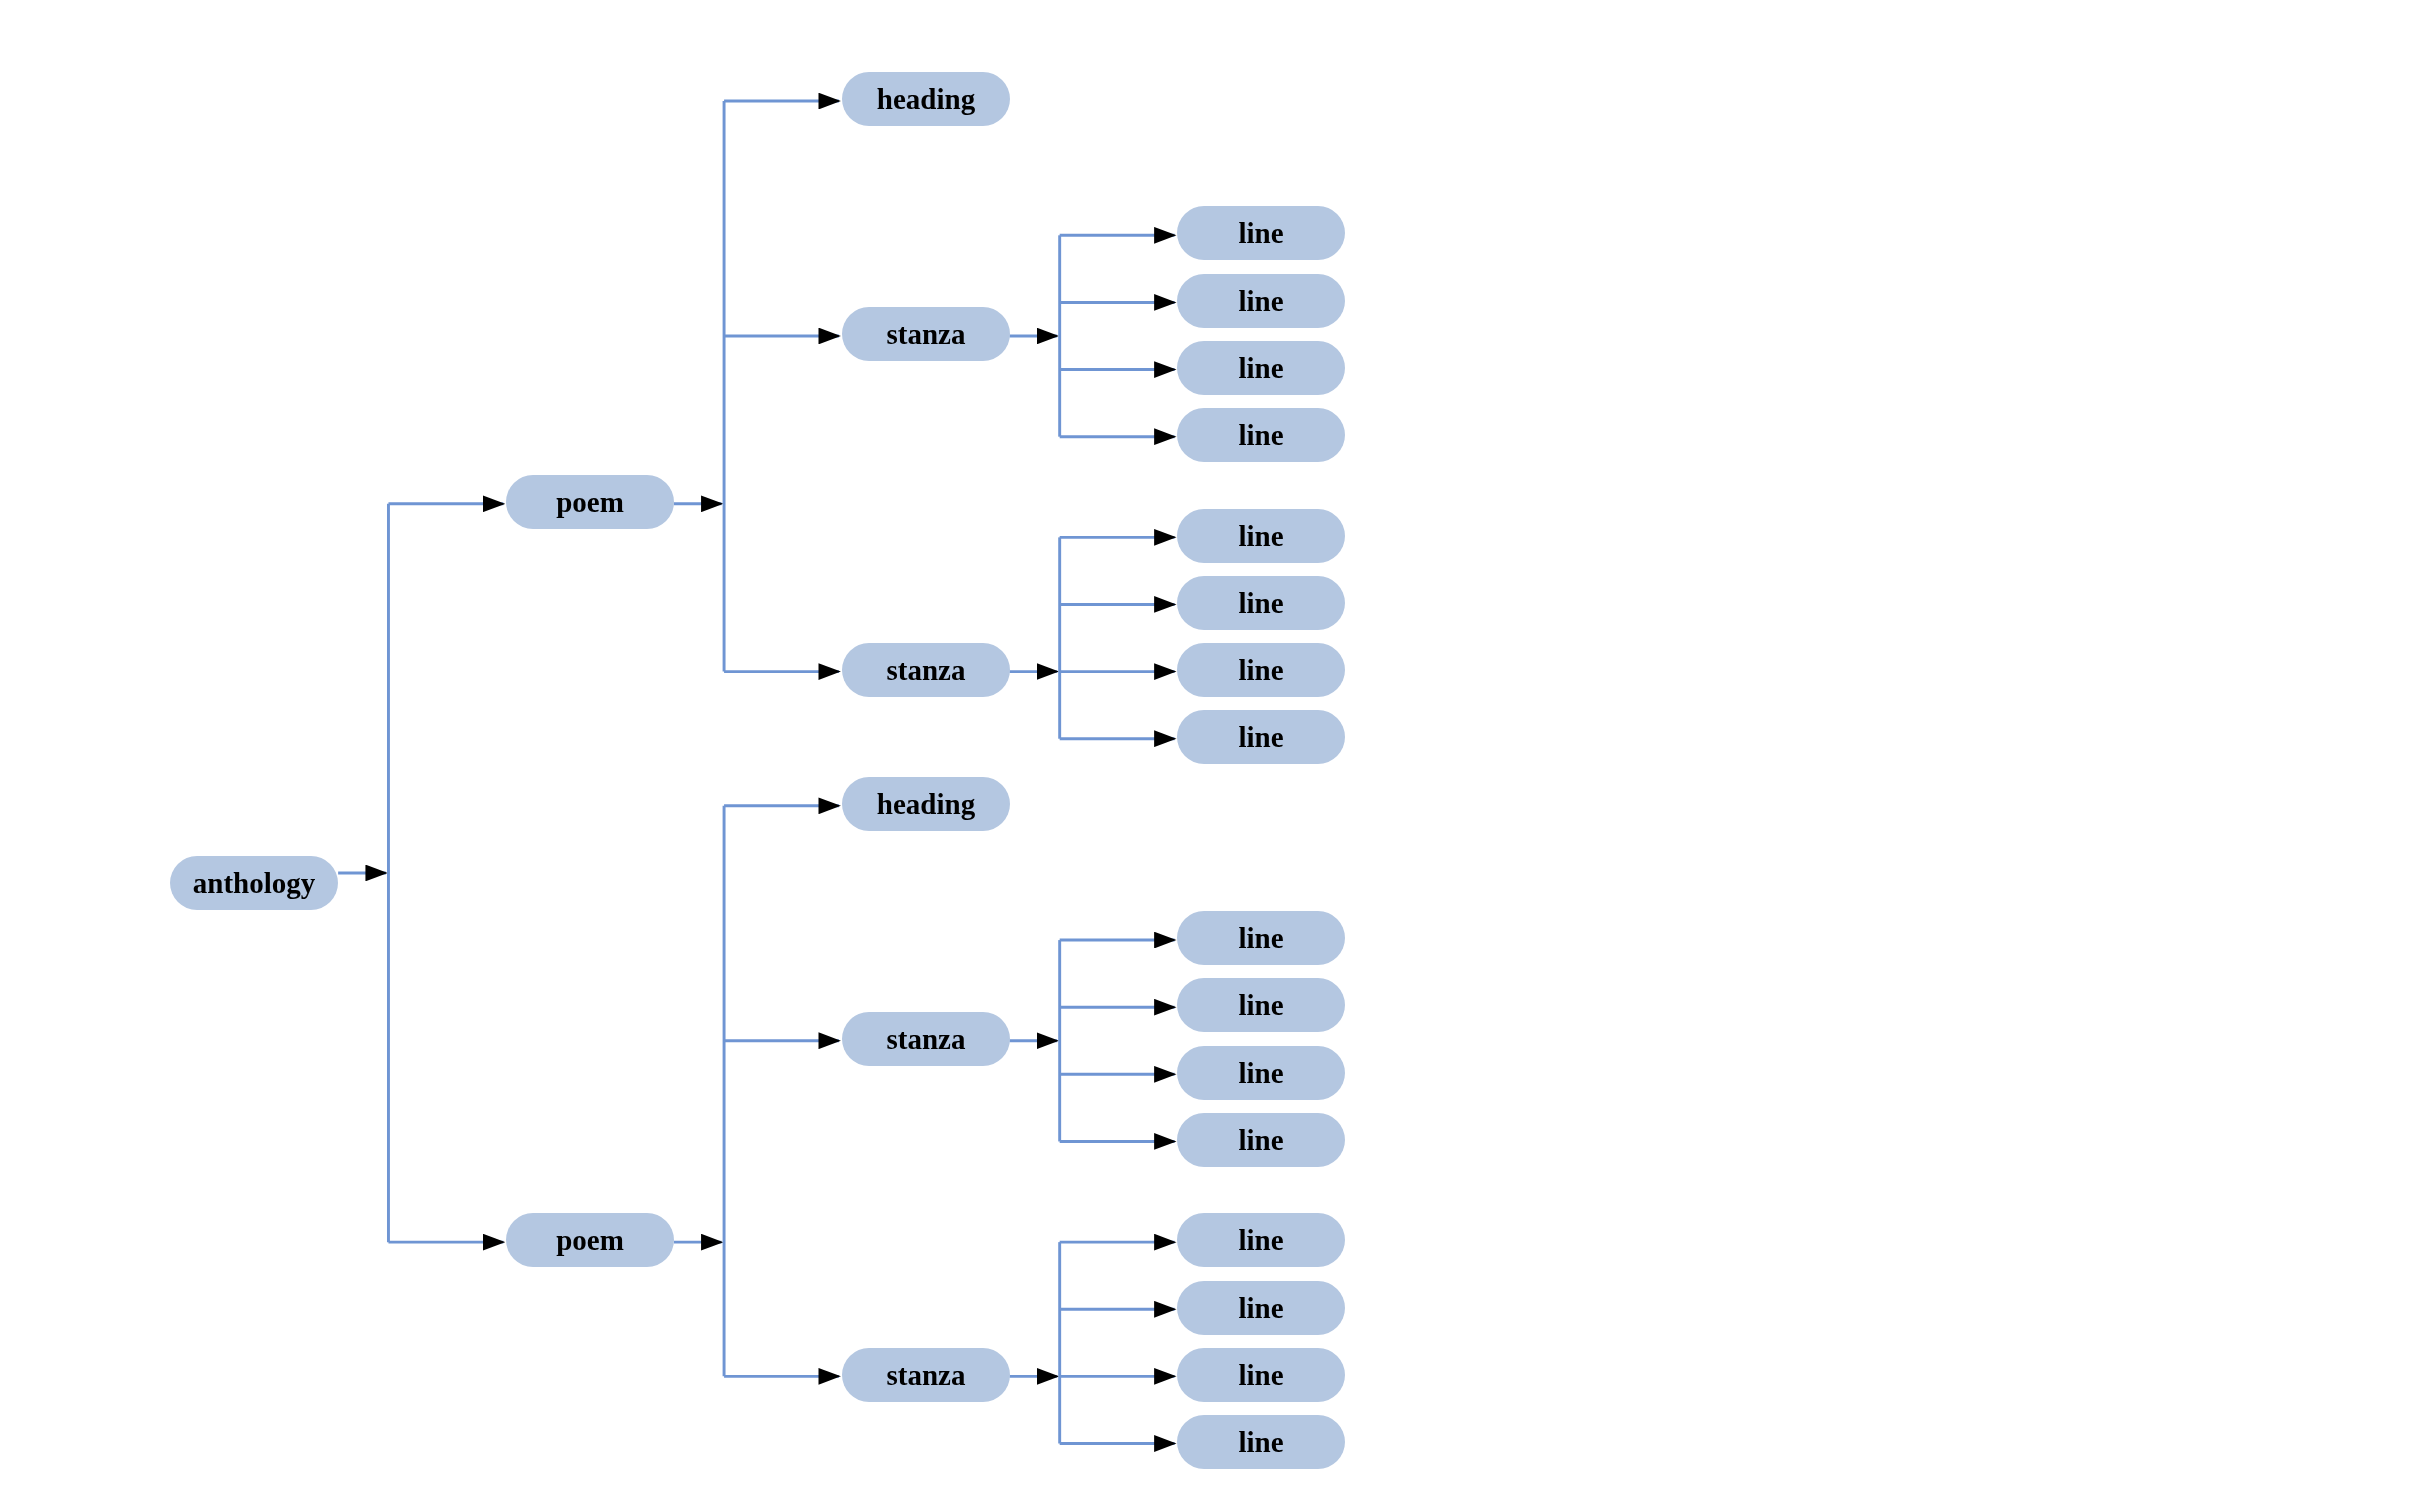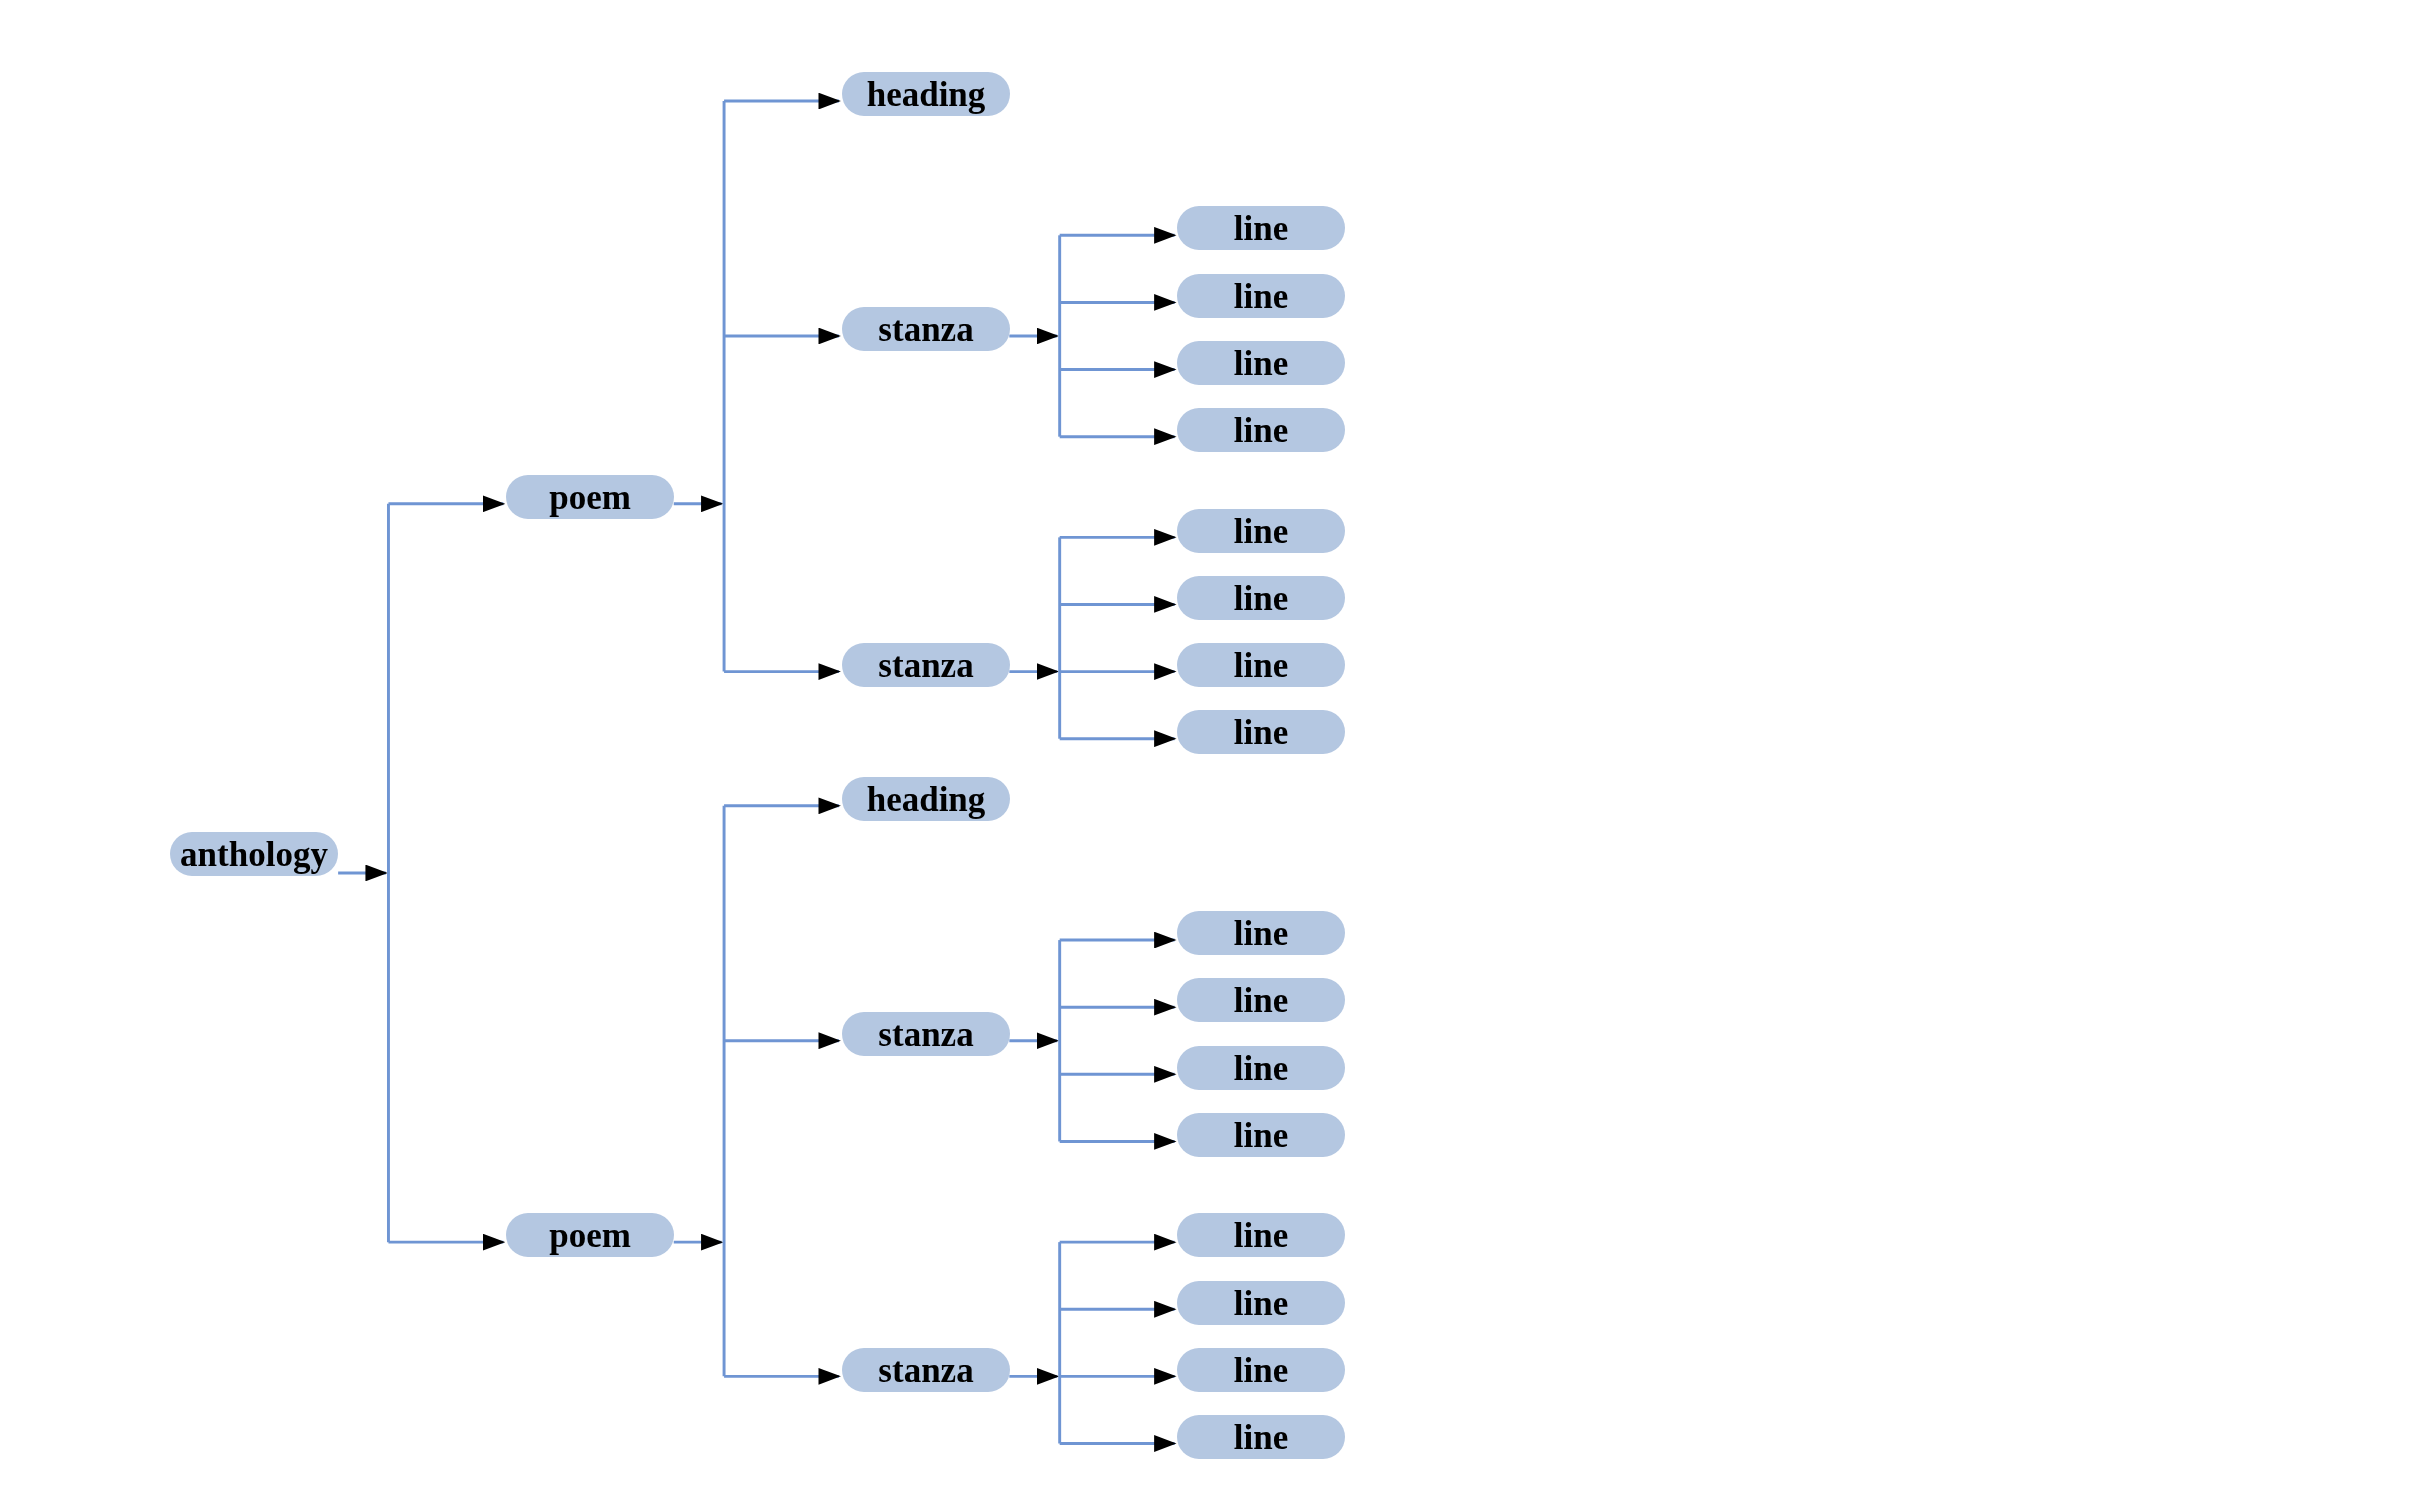--- a/index.html
+++ b/index.html
@@ -22,29 +22,29 @@
     height: 1511px;
   }
   .edge {
     stroke: var(--edge-color, #6f95d3);
     stroke-width: 3.5;
     fill: none;
   }
   .pill {
     position: absolute;
     width: 168px;
-    height: 44px;
+    height: 54px;
     border-radius: 28.5px;
     background: var(--node-fill, #b4c7e1);
     color: var(--text-color, #000000);
     display: flex;
     align-items: center;
     justify-content: center;
     font-weight: 700;
-    font-size: 35px;
+    font-size: 29px;
     line-height: 1;
     user-select: none;
   }
 </style>
 </head>
 <body style="background: rgb(255, 255, 255);">
 
 <div class="canvas">
 
   <svg class="edges" viewBox="0 0 2876 1800">
@@ -93,21 +93,21 @@
     <line class="edge" x1="1263" y1="1360" x2="1400" y2="1360" marker-end="url(#arrow)"></line>
 
     <line class="edge" x1="1203" y1="1640" x2="1260" y2="1640" marker-end="url(#arrow)"></line>
     <line class="edge" x1="1263" y1="1480" x2="1263" y2="1720"></line>
     <line class="edge" x1="1263" y1="1480" x2="1400" y2="1480" marker-end="url(#arrow)"></line>
     <line class="edge" x1="1263" y1="1560" x2="1400" y2="1560" marker-end="url(#arrow)"></line>
     <line class="edge" x1="1263" y1="1640" x2="1400" y2="1640" marker-end="url(#arrow)"></line>
     <line class="edge" x1="1263" y1="1720" x2="1400" y2="1720" marker-end="url(#arrow)"></line>
   </svg>
 
-  <div class="pill" style="left:170px;  top:832px;">anthology</div>
+  <div class="pill" style="left:170px;  top:856px;">anthology</div>
 
   <div class="pill" style="left:506px;  top:475px;">poem</div>
   <div class="pill" style="left:842px; top:72px;">heading</div>
   <div class="pill" style="left:842px; top:307px;">stanza</div>
   <div class="pill" style="left:1177px; top:206px;">line</div>
   <div class="pill" style="left:1177px; top:274px;">line</div>
   <div class="pill" style="left:1177px; top:341px;">line</div>
   <div class="pill" style="left:1177px; top:408px;">line</div>
   <div class="pill" style="left:842px; top:643px;">stanza</div>
   <div class="pill" style="left:1177px; top:509px;">line</div>

